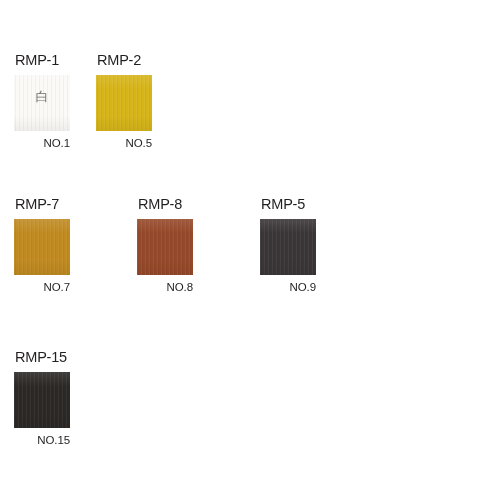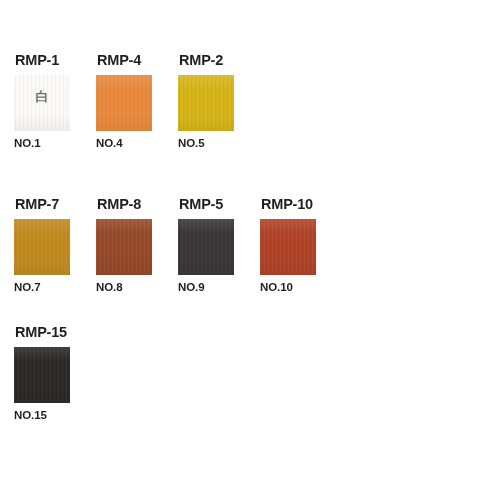--- a/index.html
+++ b/index.html
@@ -15,36 +15,35 @@
     -webkit-font-smoothing: antialiased;
     overflow: hidden;
   }
 
   #chart {
     position: relative;
     width: 500px;
     height: 442px;
     box-sizing: border-box;
     padding: 4px;
-    font-weight: bold;
   }
 
   .swatch-row {
     display: flex;
     flex-direction: row;
     align-items: flex-start;
     justify-content: flex-start;
     width: 500px;
     box-sizing: border-box;
     padding-left: 14px;
   }
 
   .row-1 { position: absolute; top: 52px; left: 0; }
-  .row-2 { position: absolute; top: 196px; left: 0; }
-  .row-3 { position: absolute; top: 324px; left: 0; }
+  .row-2 { position: absolute; top: 196px; left: 0; gap: 41px; }
+  .row-3 { position: absolute; top: 349px; left: 0; }
 
   .swatch-cell {
     width: 82px;
     display: flex;
     flex-direction: column;
     align-items: flex-start;
     box-sizing: border-box;
   }
 
   .swatch-code {
@@ -108,45 +107,37 @@
   }
 
   .swatch-no {
     font-size: 11.5px;
     line-height: 13px;
     color: #221f1f;
     letter-spacing: -0.1px;
     white-space: nowrap;
     margin-top: 6px;
     width: 56px;
-    text-align: left;
+    text-align: right;
   }
 </style>
 </head>
 <body>
 
 <div id="chart">
 
   <div class="swatch-row row-1">
       <div class="swatch-cell">
         <div class="swatch-code">RMP-1</div>
         <div class="swatch-chip" style="background-color: rgb(251, 250, 247);">
           <span class="grain"></span>
           <span class="sheen"></span>
           <span class="chip-glyph">白</span>
         </div>
         <div class="swatch-no">NO.1</div>
-      </div>
-      <div class="swatch-cell">
-        <div class="swatch-code">RMP-4</div>
-        <div class="swatch-chip" style="background-color: rgb(232, 137, 60);">
-          <span class="grain"></span>
-          <span class="sheen"></span>
-        </div>
-        <div class="swatch-no">NO.4</div>
       </div>
       <div class="swatch-cell">
         <div class="swatch-code">RMP-2</div>
         <div class="swatch-chip" style="background-color: rgb(214, 180, 23);">
           <span class="grain"></span>
           <span class="sheen"></span>
         </div>
         <div class="swatch-no">NO.5</div>
       </div>
     </div>
@@ -168,28 +159,20 @@
         <div class="swatch-no">NO.8</div>
       </div>
       <div class="swatch-cell">
         <div class="swatch-code">RMP-5</div>
         <div class="swatch-chip" style="background-color: rgb(58, 53, 55);">
           <span class="grain"></span>
           <span class="sheen"></span>
         </div>
         <div class="swatch-no">NO.9</div>
       </div>
-      <div class="swatch-cell">
-        <div class="swatch-code">RMP-10</div>
-        <div class="swatch-chip" style="background-color: rgb(176, 66, 40);">
-          <span class="grain"></span>
-          <span class="sheen"></span>
-        </div>
-        <div class="swatch-no">NO.10</div>
-      </div>
     </div>
   <div class="swatch-row row-3">
       <div class="swatch-cell">
         <div class="swatch-code">RMP-15</div>
         <div class="swatch-chip" style="background-color: rgb(43, 40, 38);">
           <span class="grain"></span>
           <span class="sheen"></span>
         </div>
         <div class="swatch-no">NO.15</div>
       </div>

